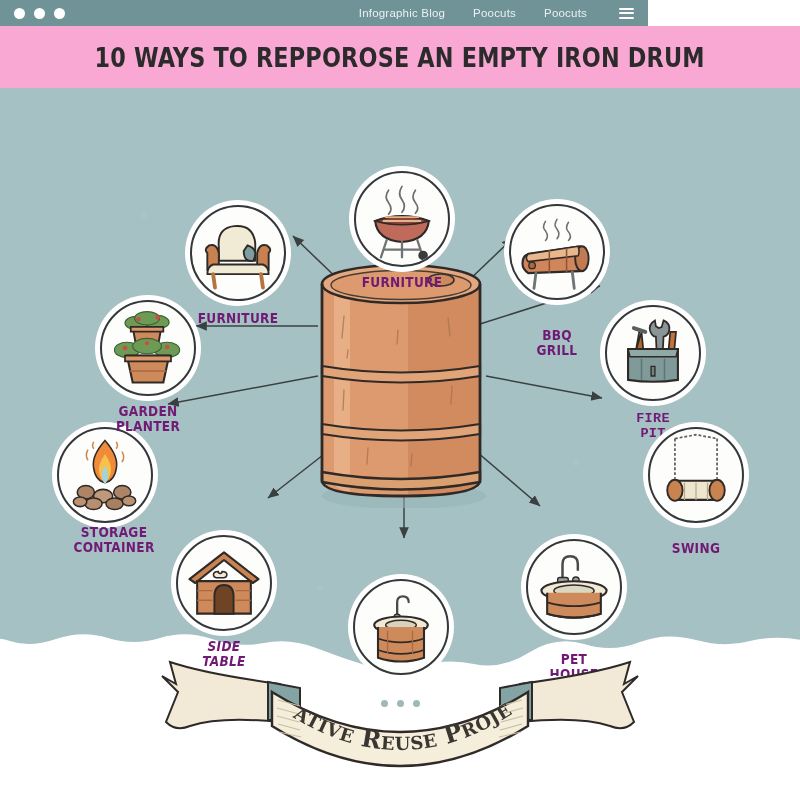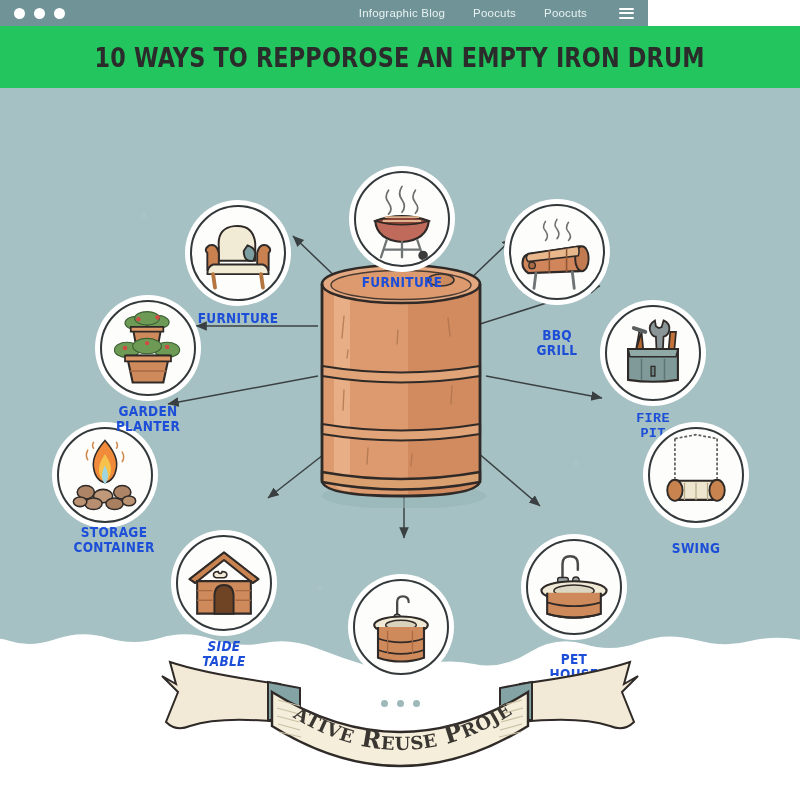--- a/index.html
+++ b/index.html
@@ -68,21 +68,21 @@
     background: #ffffff;
     border-radius: 1px;
   }
 
   
   .title-band {
     position: absolute;
     left: 0; top: 26px;
     width: 800px;
     height: 62px;
-    background: #22c55e;
+    background: #f9a8d4;
     display: flex;
     align-items: center;
     justify-content: center;
     z-index: 30;
   }
   .page-title {
     font-family: "DejaVu Sans Condensed", "Liberation Sans Narrow", "Liberation Sans", sans-serif;
     font-weight: 700;
     font-size: 27px;
     letter-spacing: .2px;
@@ -144,21 +144,21 @@
   .node-label {
     position: absolute;
     left: 50%;
     transform: translateX(-50%);
     text-align: center;
     font-family: "DejaVu Sans Condensed", "Liberation Sans Narrow", "Liberation Sans", sans-serif;
     font-weight: 700;
     font-size: 13.5px;
     line-height: 15px;
     letter-spacing: .3px;
-    color: #1d4ed8;
+    color: #701a75;
     text-transform: uppercase;
     white-space: pre-line;
     transform-origin: 50% 0;
   }
 
   
   .drum-wrap {
     position: absolute;
     left: 308px;
     top: 172px;

